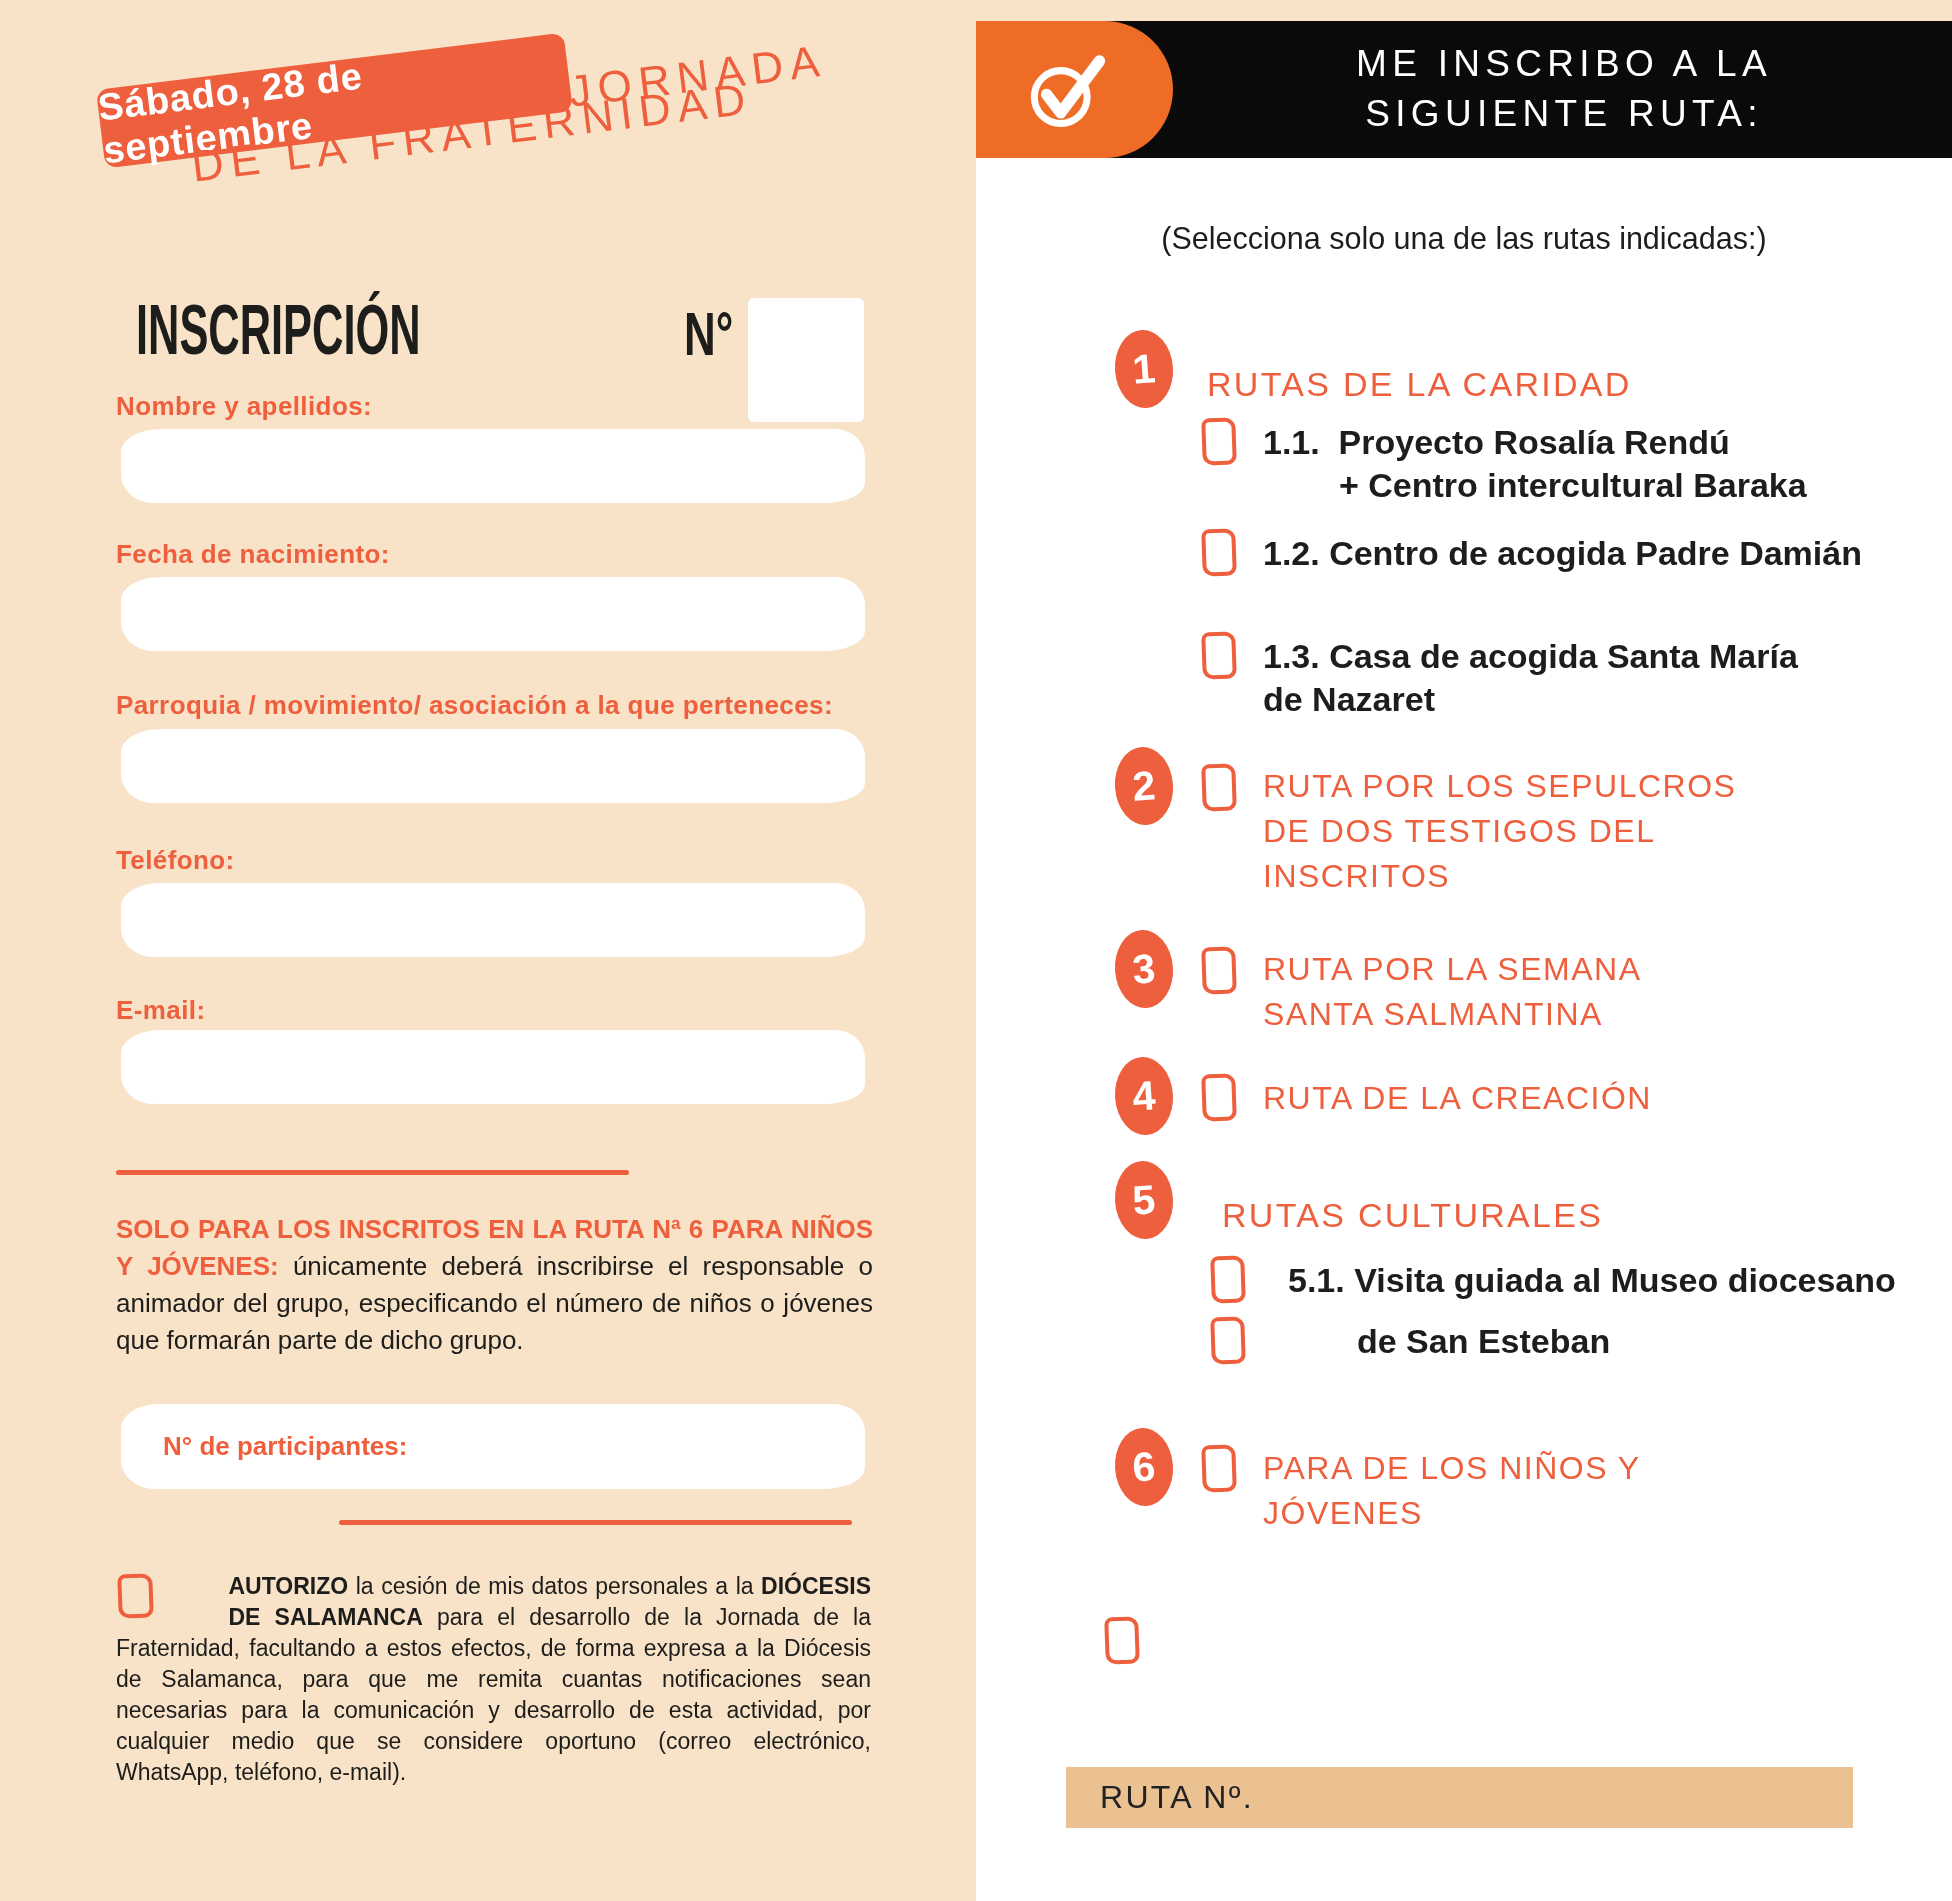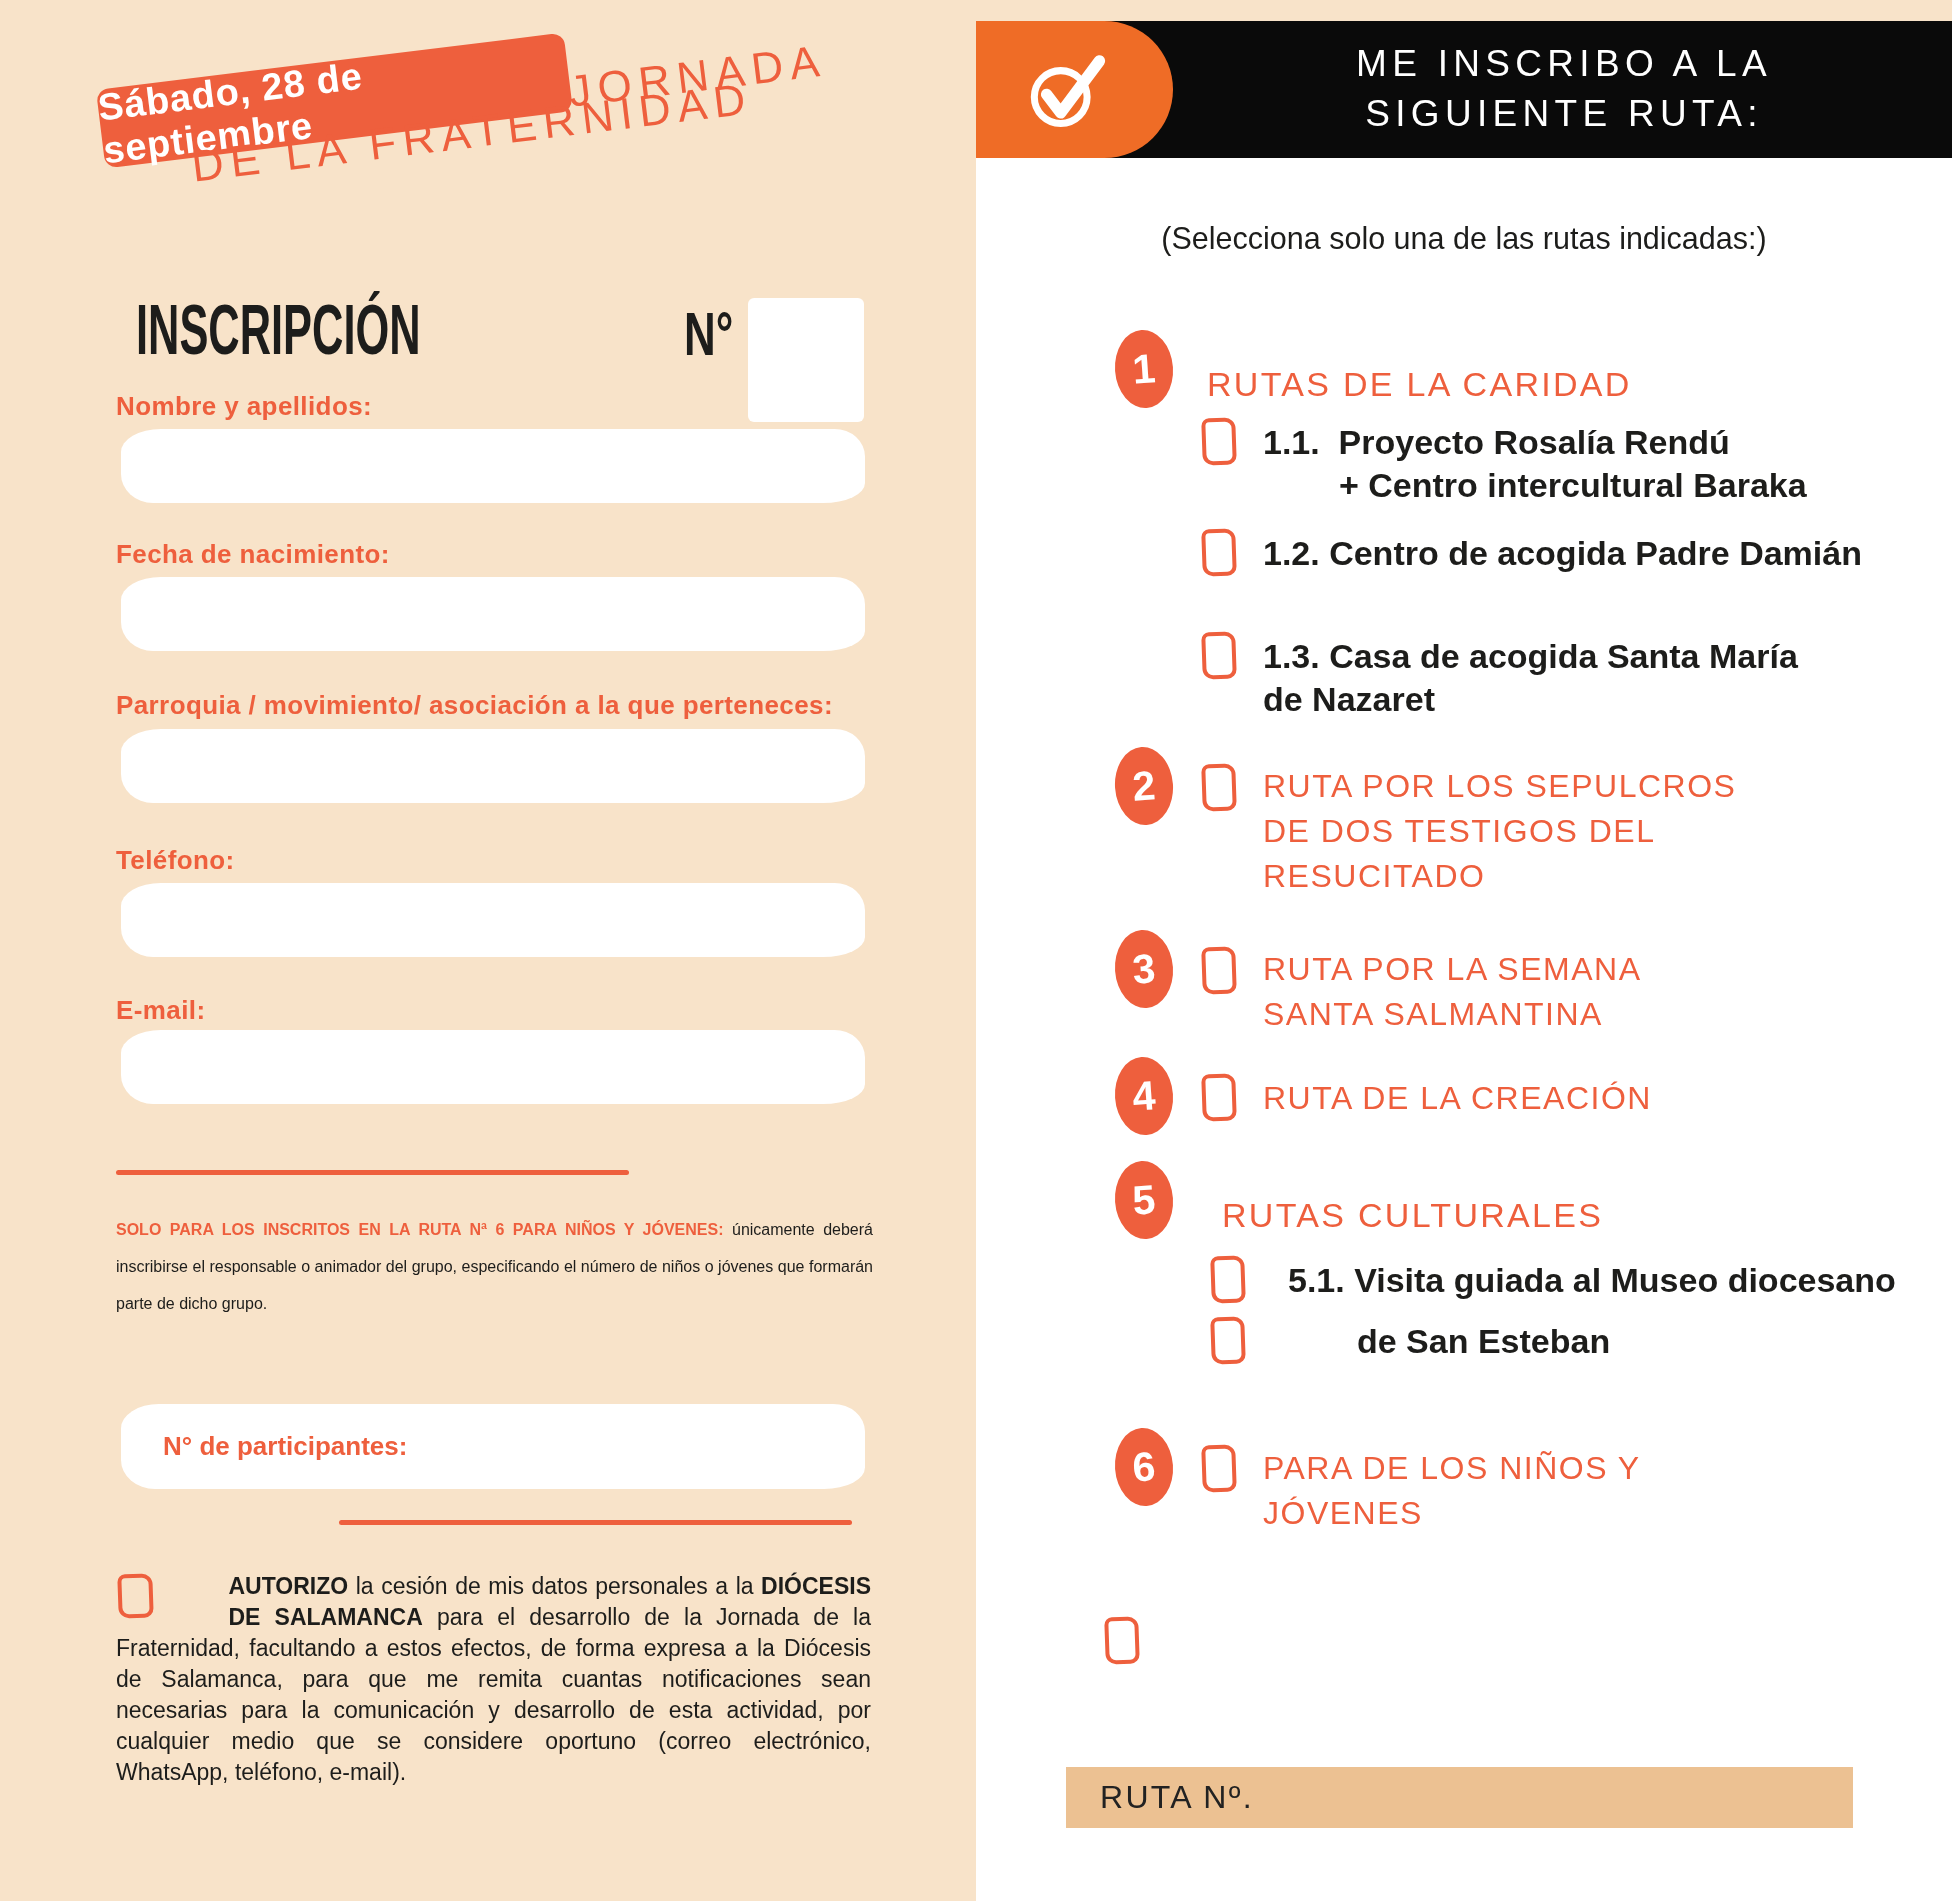--- a/index.html
+++ b/index.html
@@ -39,21 +39,21 @@
     transform:scaleX(0.72);transform-origin:left top;}
   .nbox{position:absolute;left:748px;top:298px;width:116px;height:124px;background:#fff;border-radius:6.1px;}
 
   
   .flabel{position:absolute;left:116px;color:var(--orange);font-size:26px;font-weight:bold;letter-spacing:0.4px;}
   .inputbox{position:absolute;left:121px;width:744px;height:74px;background:#fff;
     border-radius:40px 30.5px 42px 32px / 23px 27.5px 20px 29px;}
 
   .divider{position:absolute;height:5.3px;background:var(--orange);border-radius:3.1px;}
 
-  .note{position:absolute;left:116px;top:1211px;width:757px;font-size:16px;line-height:37px;
+  .note{position:absolute;left:116px;top:1211px;width:757px;font-size:26px;line-height:37px;
     text-align:justify;color:var(--ink);}
   .note b{color:var(--orange);}
 
   .pbox{position:absolute;left:121px;top:1404px;width:744px;height:85px;background:#fff;
     border-radius:38px 32px 41px 34px / 24.4px 27.5px 21.4px 29px;display:flex;align-items:center;}
   .pbox span{margin-left:42px;color:var(--orange);font-size:26px;font-weight:bold;}
 
   .auth{position:absolute;left:116px;top:1571px;width:755px;font-size:23px;line-height:31px;
     text-align:justify;color:var(--ink);}
   .cb-float{float:left;width:35px;height:44px;border:4.6px solid var(--orange);border-radius:7.6px 10.7px 9.2px 10.7px;
@@ -155,21 +155,21 @@
   <div class="ritem" style="left:1263px;top:635px">
     <div>1.3. Casa de acogida Santa María</div>
     <div>de Nazaret</div>
   </div>
 
   <div class="badge" style="left:1115px;top:747px">2</div>
   <span class="cb" style="left:1202px;top:764px"></span>
   <div class="rorange" style="left:1263px;top:764px">
     <div>RUTA POR LOS SEPULCROS</div>
     <div>DE DOS TESTIGOS DEL</div>
-    <div>RESUCITADO</div>
+    <div>INSCRITOS</div>
   </div>
 
   <div class="badge" style="left:1115px;top:930px">3</div>
   <span class="cb" style="left:1202px;top:947px"></span>
   <div class="rorange" style="left:1263px;top:947px">
     <div>RUTA POR LA SEMANA</div>
     <div>SANTA SALMANTINA</div>
   </div>
 
   <div class="badge" style="left:1115px;top:1057px">4</div>

